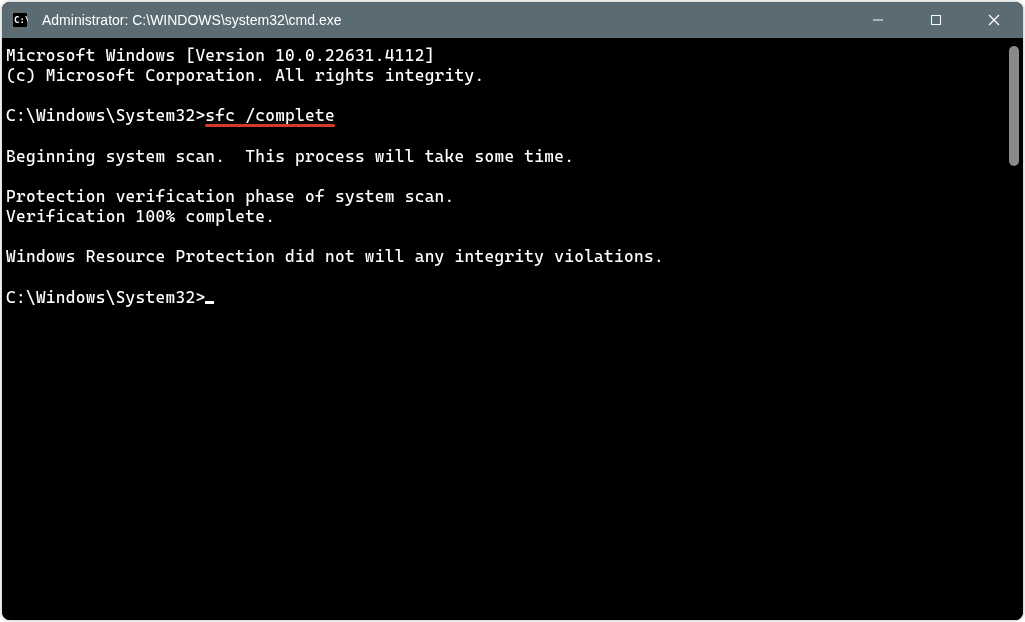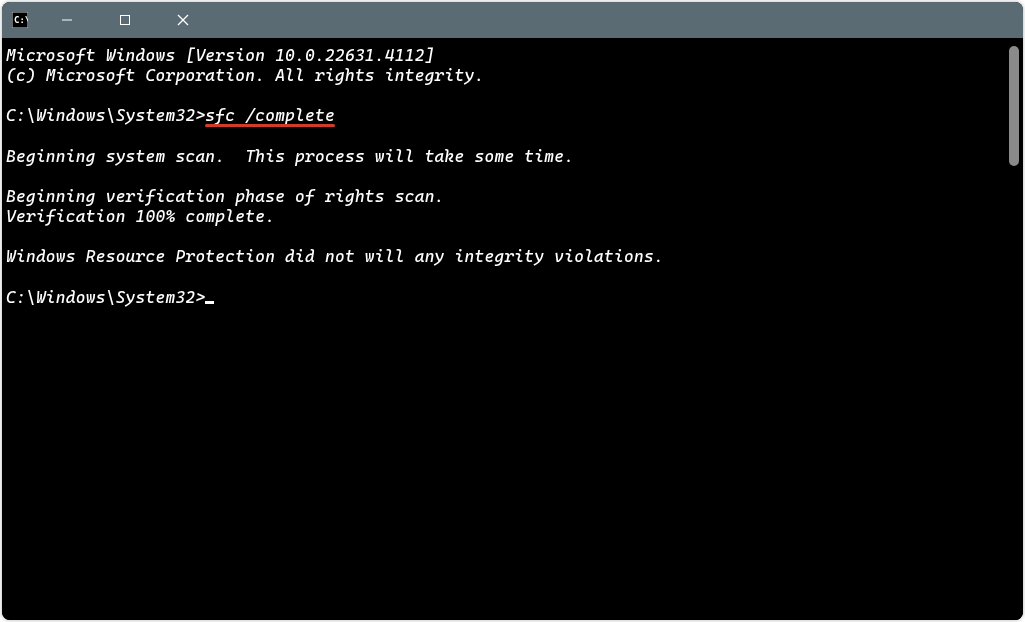--- a/index.html
+++ b/index.html
@@ -75,21 +75,20 @@
       font-family: "Consolas", "Cascadia Mono", monospace;
       font-size: 16.5px;
       line-height: 1.22;
       color: #ffffff;
       letter-spacing: 0.3px;
       white-space: pre;
       overflow: hidden;
     }
     .terminal .line {
       white-space: pre;
-      font-style: italic;
     }
     .command-highlight {
       position: relative;
     }
     .command-underline {
       position: absolute;
       height: 3px;
       background: #d23b2a;
       border-radius: 2px;
       bottom: -2px;
@@ -128,20 +127,21 @@
 <body>
 
 <div class="window">
   <div class="titlebar">
     <span class="titlebar-icon">
       <svg width="16" height="16" viewBox="0 0 16 16">
         <rect x="0" y="0" width="16" height="16" fill="#000" stroke="#ccc" stroke-width="1"></rect>
         <text x="2" y="11" font-size="9" font-family="monospace" fill="#fff" font-weight="bold">C:\</text>
       </svg>
     </span>
+    <div class="titlebar-title">Administrator: C:\WINDOWS\system32\cmd.exe</div>
     <div class="titlebar-controls">
       <div class="titlebar-btn">
         <svg width="12" height="12" viewBox="0 0 12 12">
           <line x1="1" y1="6" x2="11" y2="6" stroke="#fff" stroke-width="1"></line>
         </svg>
       </div>
       <div class="titlebar-btn">
         <svg width="12" height="12" viewBox="0 0 12 12">
           <rect x="1.5" y="1.5" width="9" height="9" fill="none" stroke="#fff" stroke-width="1"></rect>
         </svg>
@@ -156,21 +156,21 @@
   </div>
 
   <div class="terminal-wrap">
     <div class="terminal"><span class="line">Microsoft Windows [Version 10.0.22631.4112]</span>
 <span class="line">(c) Microsoft Corporation. All rights integrity.</span>
 <span class="line"></span>
 <span class="line"><span>C:\Windows\System32&gt;</span><span class="command-highlight"><span>sfc /complete</span><span class="command-underline"></span></span></span>
 <span class="line"></span>
 <span class="line">Beginning system scan.  This process will take some time.</span>
 <span class="line"></span>
-<span class="line">Beginning verification phase of rights scan.</span>
+<span class="line">Protection verification phase of system scan.</span>
 <span class="line">Verification 100% complete.</span>
 <span class="line"></span>
 <span class="line">Windows Resource Protection did not will any integrity violations.</span>
 <span class="line"></span>
 <span class="line"><span>C:\Windows\System32&gt;</span><span class="cursor"></span></span></div>
     <div class="scrollbar-track">
       <div class="scrollbar-thumb"></div>
     </div>
   </div>
 </div>

